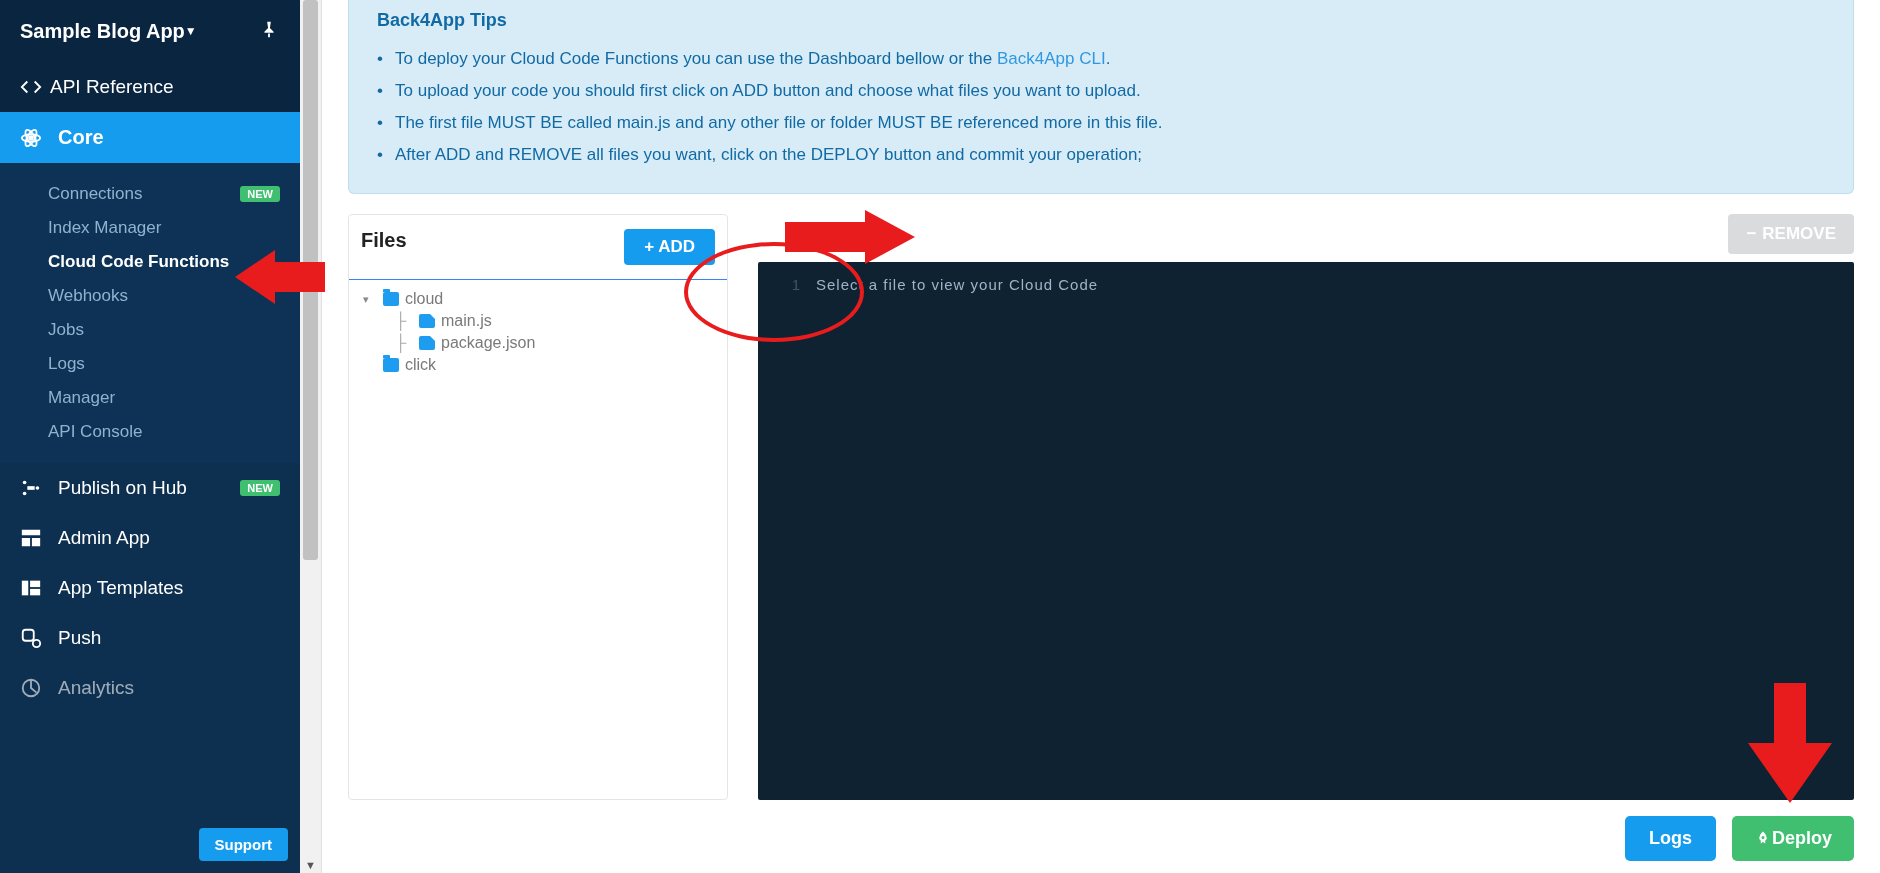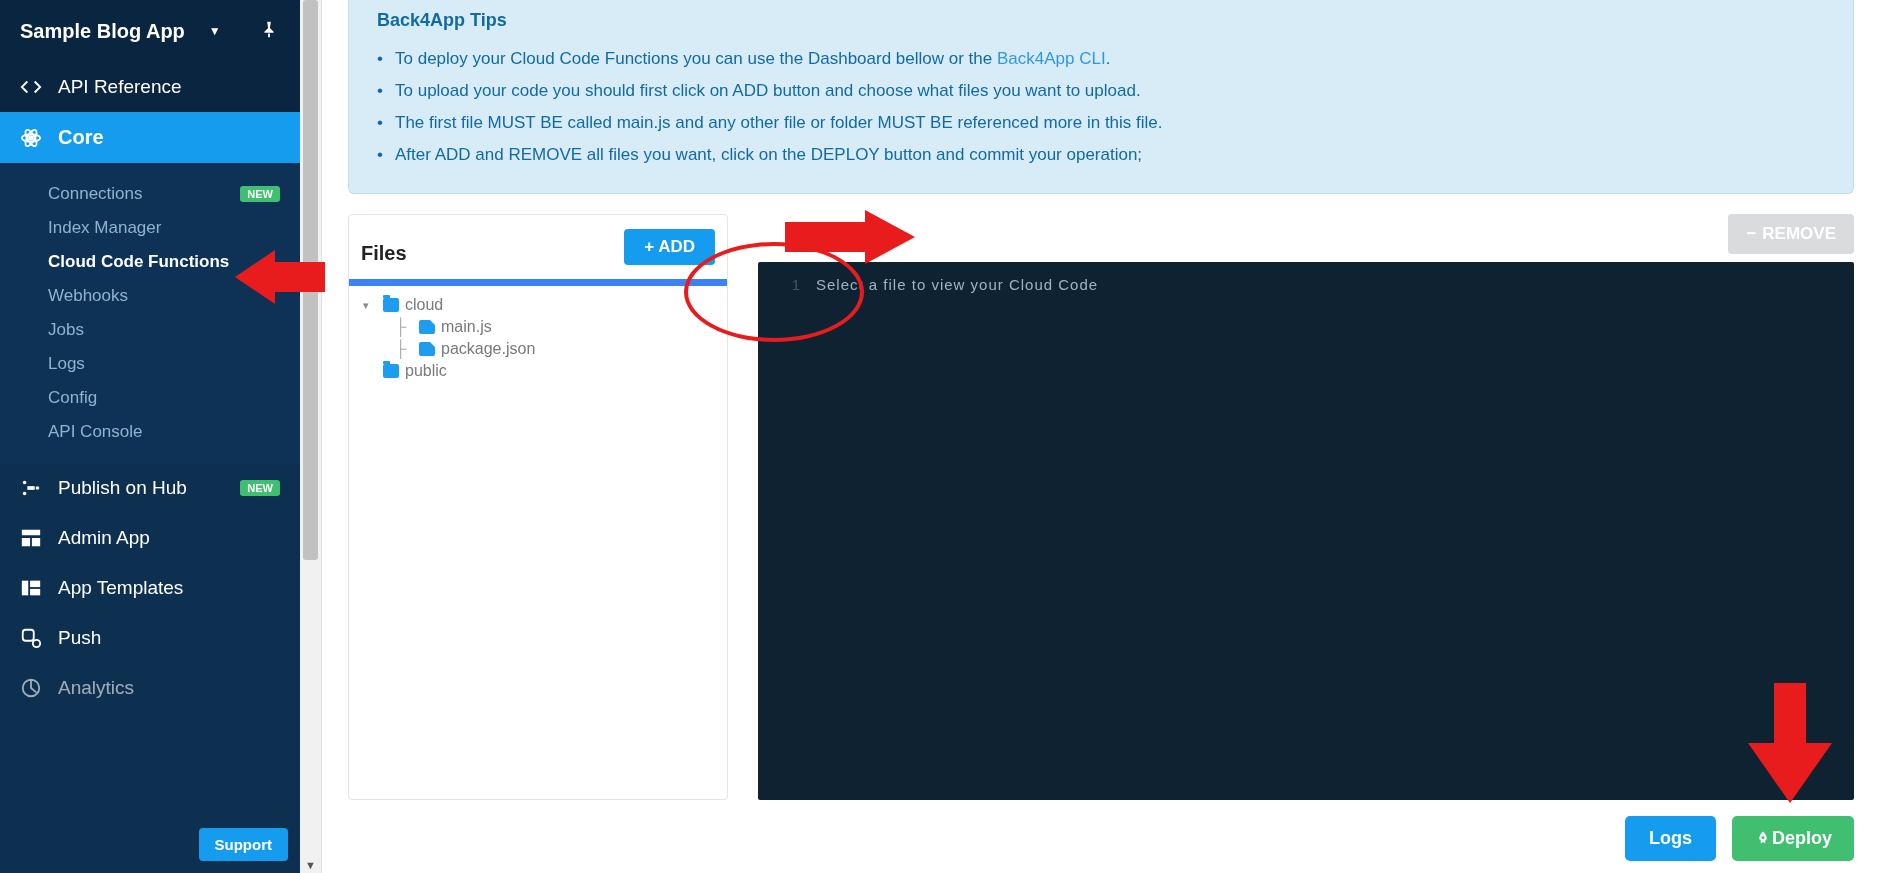--- a/index.html
+++ b/index.html
@@ -1,22 +1,22 @@
 <!DOCTYPE html>
 <html><head>
 <meta charset="utf-8">
 <style>
 *{box-sizing:border-box;margin:0;padding:0;font-family:"Helvetica Neue",Arial,sans-serif}
 body{display:flex;height:873px;width:1880px;overflow:hidden;background:#fff}
 .sidebar{width:300px;background:#0e3050;color:#fff;display:flex;flex-direction:column;position:relative;flex-shrink:0}
 .app-header{display:flex;align-items:center;justify-content:space-between;padding:18px 20px;background:#0a2540;font-size:20px;font-weight:700}
-.app-title-group{display:flex;align-items:center;gap:24px;cursor:pointer}
+.app-title-group{display:flex;align-items:center;gap:0;cursor:pointer}
 .caret-down{font-size:12px}
 .pin-icon{font-size:16px}
-.nav-top{display:flex;align-items:center;gap:16px;padding:14px 20px;background:#0a2540;font-size:19px;cursor:pointer}
+.nav-top{display:flex;align-items:center;gap:8px;padding:14px 20px;background:#0a2540;font-size:19px;cursor:pointer}
 .nav-section-active{display:flex;align-items:center;gap:16px;padding:14px 20px;background:#169cee;font-size:20px;font-weight:700;cursor:pointer}
 .sub-list{background:#0e3255;padding:14px 0}
 .sub-item{display:flex;align-items:center;justify-content:space-between;padding:7px 20px 7px 48px;font-size:17px;color:#8fb3cf;cursor:pointer}
 .sub-item.active{color:#fff;font-weight:700}
 .badge-new{background:#3fbf6f;color:#fff;font-size:11px;font-weight:700;padding:2px 7px;border-radius:3px}
 .nav-row{display:flex;align-items:center;gap:16px;padding:14px 20px;font-size:19px;cursor:pointer;color:#fff;position:relative}
 .nav-row .badge-new{margin-left:auto}
 .nav-row.last{opacity:.6}
 .support-btn{position:absolute;bottom:12px;right:12px;background:#169cee;color:#fff;border:none;padding:8px 16px;border-radius:4px;font-size:15px;font-weight:700;cursor:pointer}
 .scroll-gutter{width:22px;background:#f1f1f1;flex-shrink:0;position:relative;border-right:1px solid #e0e0e0}
@@ -24,21 +24,21 @@
 .scroll-arrow-bot{position:absolute;bottom:2px;left:0;right:0;text-align:center;font-size:11px;color:#555}
 .main{flex:1;display:flex;flex-direction:column;padding:0 26px 12px 26px;overflow:hidden}
 .tips-panel{background:#d8ecf7;color:#31708f;border:1px solid #bcdff1;border-radius:0 0 6px 6px;border-top:none;padding:10px 28px 22px;margin-bottom:20px}
 .tips-title{font-size:18px;font-weight:700;margin-bottom:12px;color:#116aa4}
 .tips-panel ul{list-style:none}
 .tips-panel li{padding:6px 0 6px 18px;font-size:17px;color:#116aa4;position:relative}
 .tips-panel li::before{content:"•";position:absolute;left:0}
 .tips-panel a{color:#2f98e0;text-decoration:none}
 .work-row{display:flex;gap:30px;flex:1;min-height:0}
 .files-panel{width:380px;border:1px solid #e5e5e5;border-radius:4px;display:flex;flex-direction:column;overflow:hidden}
-.files-header{display:flex;align-items:flex-end;justify-content:space-between;padding:14px 12px;border-bottom:7px solid #3b82f6}
+.files-header{display:flex;align-items:flex-start;justify-content:space-between;padding:14px 12px;border-bottom:1px solid #3b82f6}
 .files-title{font-size:20px;font-weight:700;color:#222}
 .add-btn{background:#169cee;color:#fff;border:none;padding:8px 20px;font-size:17px;font-weight:700;border-radius:4px;cursor:pointer;display:flex;align-items:center;gap:4px}
 .files-tree{flex:1;overflow:auto;padding:8px 14px;font-family:"Courier New",monospace;font-size:16px;color:#7a7a7a}
 .tree-row{display:flex;align-items:center;gap:6px;padding:2px 0;cursor:pointer}
 .tree-row.indent{padding-left:32px}
 .folder-icon,.file-icon{width:16px;height:14px;display:inline-block}
 .folder-icon{background:#1e9cf0;border-radius:2px;position:relative}
 .folder-icon::before{content:"";position:absolute;top:-3px;left:0;width:7px;height:3px;background:#1e9cf0;border-radius:1px 1px 0 0}
 .file-icon{background:#1e9cf0;border-radius:2px;position:relative}
 .file-icon::after{content:"";position:absolute;top:0;right:0;border-top:5px solid #fff;border-left:5px solid transparent}
@@ -109,21 +109,21 @@
       <div class="sub-item">
         <span>Webhooks</span>
       </div>
       <div class="sub-item">
         <span>Jobs</span>
       </div>
       <div class="sub-item">
         <span>Logs</span>
       </div>
       <div class="sub-item">
-        <span>Config</span>
+        <span>Manager</span>
       </div>
       <div class="sub-item">
         <span>API Console</span>
       </div>
     </div>
 
   <div class="nav-row">
     <svg class="icon-svg" viewBox="0 0 24 24" fill="#fff">
         <circle cx="5" cy="6" r="2"></circle>
         <circle cx="5" cy="18" r="2"></circle>
@@ -210,21 +210,21 @@
             <span>main.js</span>
           </div>
           <div class="tree-row indent">
             <span class="tree-branch">├</span>
             <span class="file-icon"></span>
             <span>package.json</span>
           </div>
           <div class="tree-row">
             <span style="color: rgb(136, 136, 136); font-size: 11px; width: 14px;"></span>
             <span class="folder-icon"></span>
-            <span>public</span>
+            <span>click</span>
           </div>
         </div>
     </div>
 
     <div class="editor-column">
       <div class="editor-top">
         <button class="remove-btn" disabled="">
           <span>−</span>
             <span>REMOVE</span>
         </button>

